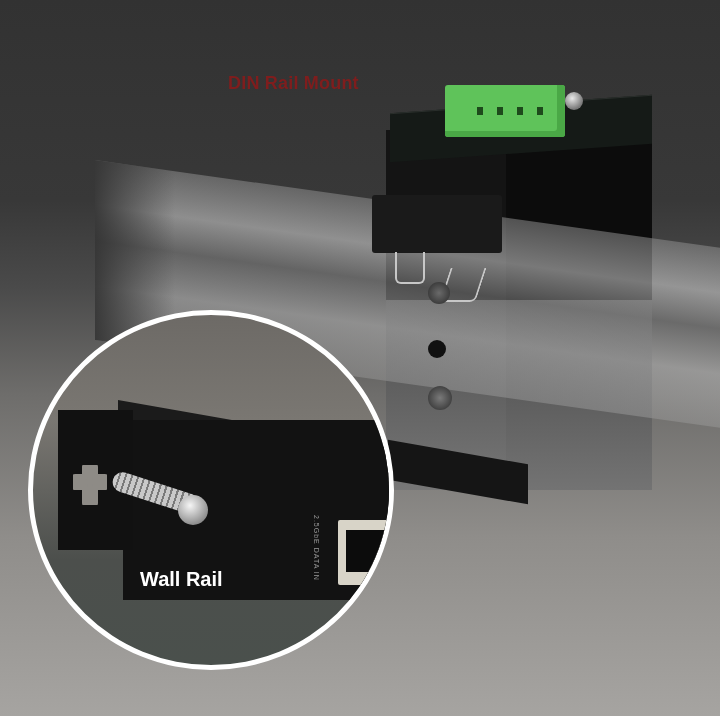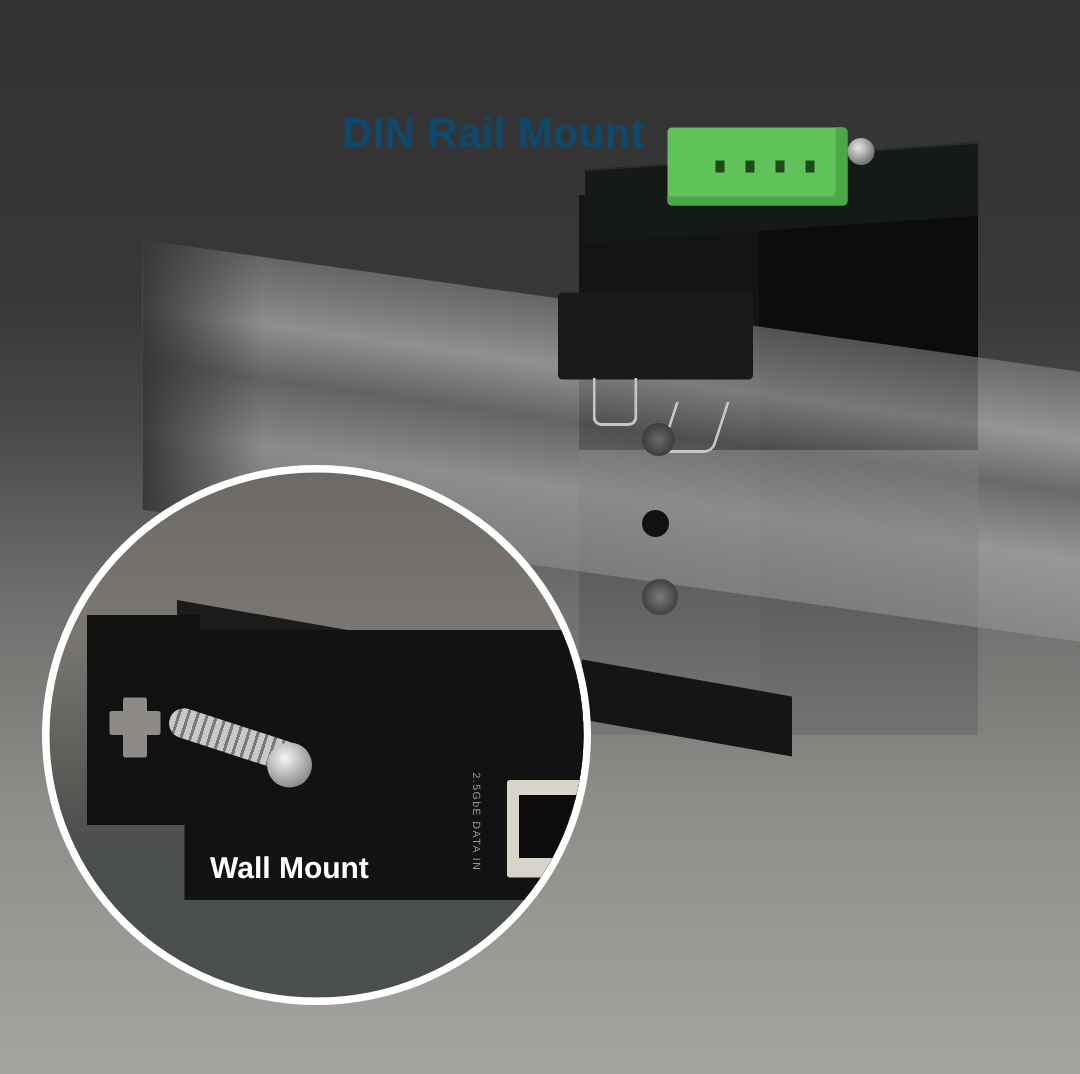--- a/index.html
+++ b/index.html
@@ -1,20 +1,20 @@
 <!DOCTYPE html>
 <html><head>
 <meta charset="utf-8">
 <style>
   html,body{margin:0;padding:0;}
   body{width:720px;height:716px;overflow:hidden;position:relative;
     background:linear-gradient(180deg,#323232 0%,#383838 28%,#4a4a4a 40%,#6e6d6b 55%,#8f8d8a 75%,#a6a4a1 100%);
     font-family:"Liberation Sans","DejaVu Sans",sans-serif;}
   .abs{position:absolute;}
-  .title{color:#0c4a6e;font-weight:bold;font-size:28px;letter-spacing:0.2px;}
+  .title{color:#7f1d1d;font-weight:bold;font-size:18px;letter-spacing:0.2px;}
   
   .rail{left:95px;top:160px;width:625px;height:180px;
     background:linear-gradient(180deg,rgba(140,140,140,0.55) 0%,rgba(210,210,210,0.55) 25%,rgba(120,120,120,0.6) 45%,rgba(200,200,200,0.5) 70%,rgba(170,170,170,0.35) 100%);
     transform:skewY(8deg);transform-origin:left top;}
   .rail-fade{left:95px;top:160px;width:80px;height:180px;
     background:linear-gradient(90deg,rgba(50,50,50,0.9),rgba(50,50,50,0));transform:skewY(8deg);transform-origin:left top;}
   
   .device-top{left:390px;top:104px;width:262px;height:48px;background:#151a17;
     transform:skewY(-4deg);border-top:1px solid #2a2f2c;}
   .device-front{left:386px;top:130px;width:120px;height:360px;background:#141414;}
@@ -81,15 +81,15 @@
   <svg class="abs keyhole" viewBox="0 0 34 40">
     <path d="M12 2 h10 v10 h10 v10 h-10 v16 h-10 v-16 h-10 v-10 h10 z" fill="#8e8b86" stroke="#8e8b86" stroke-linejoin="round" stroke-width="6"></path>
   </svg>
   <div class="abs screw"></div>
   <div class="abs screw-head"></div>
   <div class="abs port">
       <div class="port-inner"></div>
     </div>
   <div class="abs port-label">2.5GbE DATA IN</div>
   <div class="abs wall-title" style="left:107px;top:250px;">
-    <div>Wall Mount</div>
+    <div>Wall Rail</div>
   </div>
 </div>
 
 </body></html>

